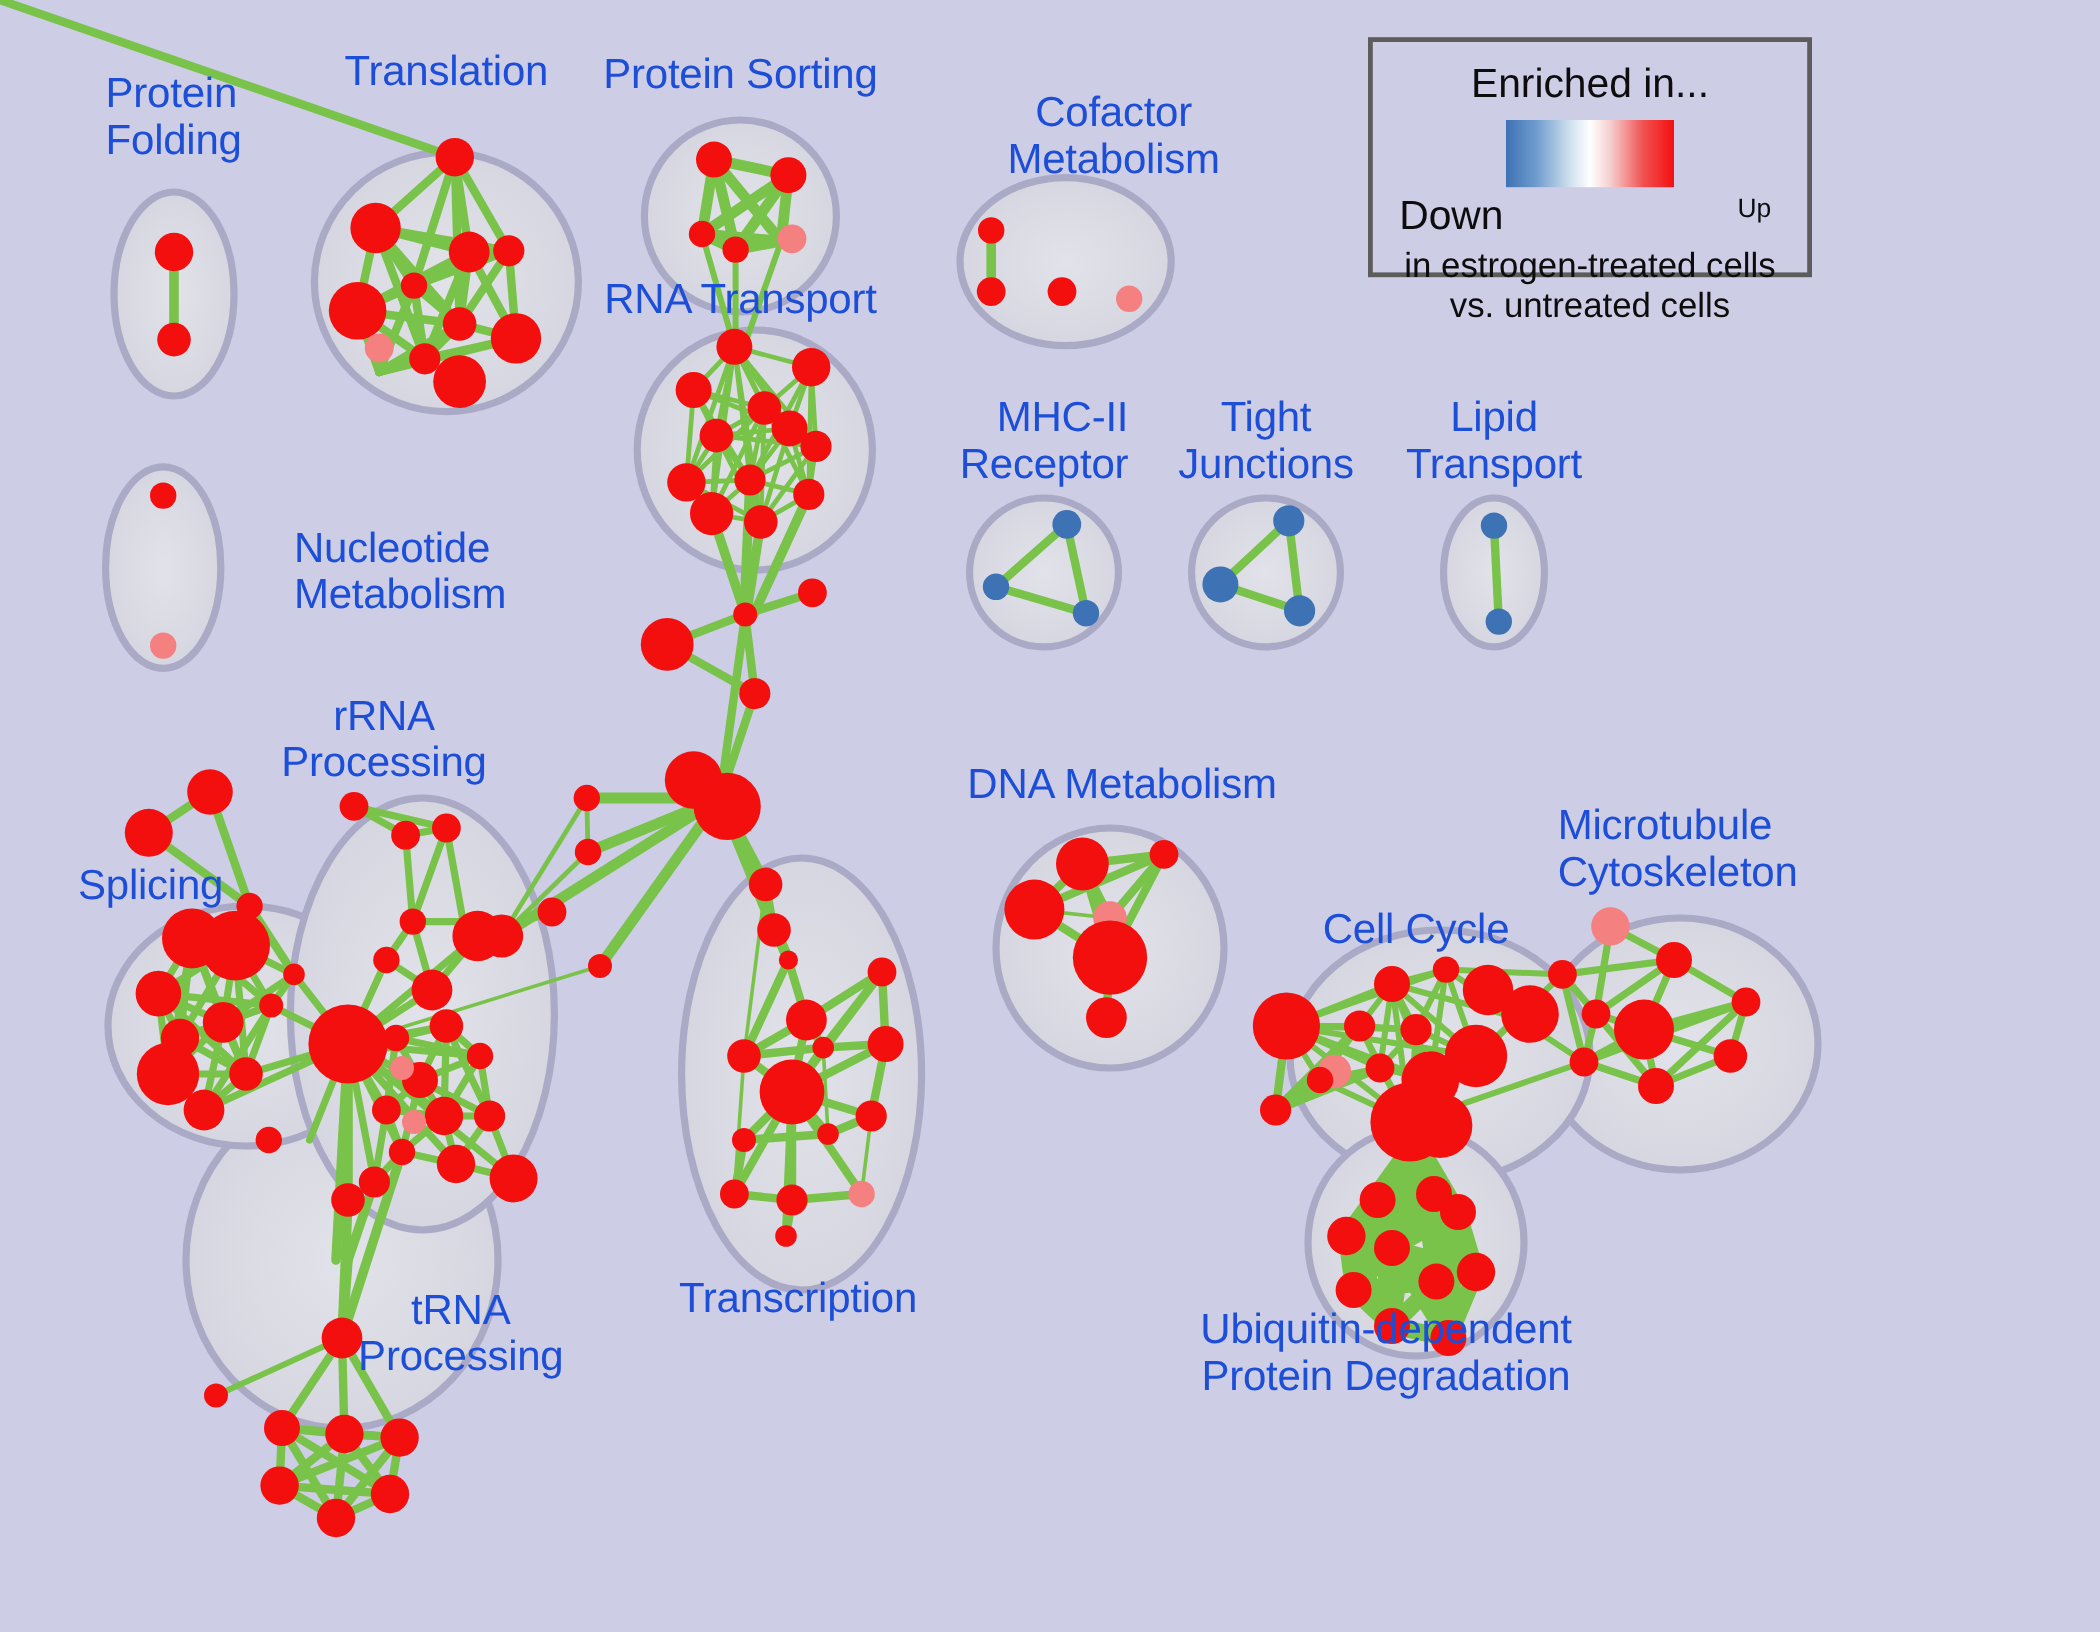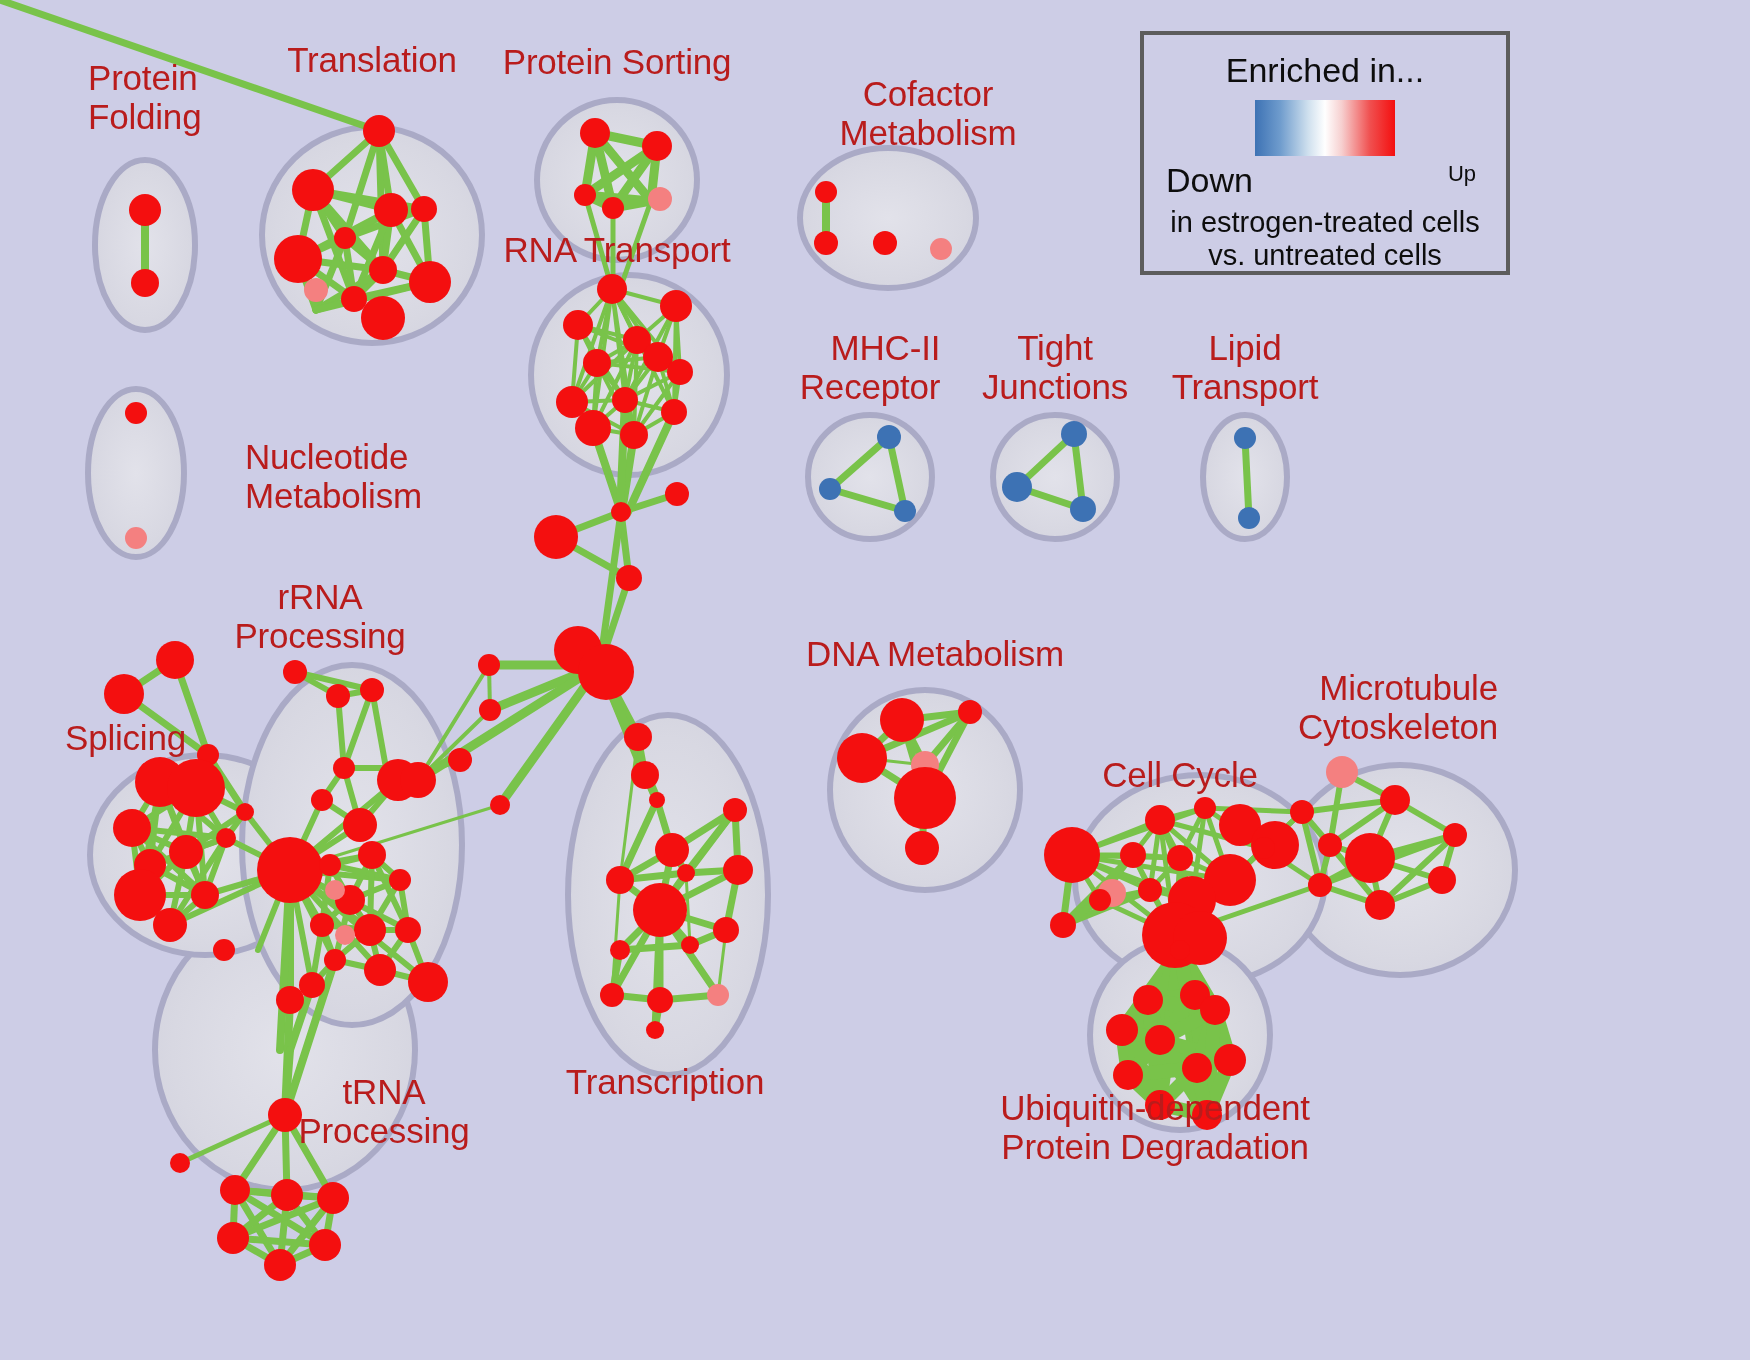--- a/index.html
+++ b/index.html
@@ -7,35 +7,35 @@
   #stage{
     position:relative;
     width:1750px;height:1360px;
     background:#cdcde6;
     font-family:"Liberation Sans", sans-serif;
     overflow:hidden;
   }
   #net{position:absolute;left:0;top:0;width:1750px;height:1360px;}
   .cl-label{
     position:absolute;
-    color:#b91c1c;
+    color:#1d4ed8;
     font-size:35px;
     line-height:1.12;
     font-family:"Liberation Sans", sans-serif;
     white-space:pre;
     letter-spacing:-0.2px;
   }
   .cl-label.ctr{text-align:center;transform:translateX(-50%);}
   .cl-label.lft{text-align:left;}
 
   
   #legend{
     position:absolute;
     left:1140px;top:31px;
-    width:370px;height:244px;
+    width:370px;height:200px;
     background:#cdcde6;
     border:4px solid #5c5c5c;
     box-sizing:border-box;
   }
   #legend-title{
     position:absolute;left:0;top:16px;width:100%;
     text-align:center;font-size:34px;color:#0d0d0d;
   }
   #legend-bar{
     position:absolute;left:50%;transform:translateX(-50%);
@@ -759,21 +759,21 @@
   <div class="cl-label ctr" style="left:1245px;top:328px;text-align:center;">Lipid
 Transport</div>
   <div class="cl-label ctr" style="left:320px;top:577px;text-align:center;">rRNA
 Processing</div>
   <div class="cl-label lft" style="left:65px;top:718px;">Splicing</div>
   <div class="cl-label ctr" style="left:384px;top:1072px;text-align:center;">tRNA
 Processing</div>
   <div class="cl-label ctr" style="left:665px;top:1062px;">Transcription</div>
   <div class="cl-label ctr" style="left:935px;top:634px;">DNA Metabolism</div>
   <div class="cl-label ctr" style="left:1180px;top:755px;">Cell Cycle</div>
-  <div class="cl-label ctr" style="left:1398px;top:668px;text-align:right;">Microtubule
+  <div class="cl-label ctr" style="left:1398px;top:668px;text-align:left;">Microtubule
 Cytoskeleton</div>
   <div class="cl-label ctr" style="left:1155px;top:1088px;text-align:center;">Ubiquitin-dependent
 Protein Degradation</div>
 
   <div id="legend">
     <div id="legend-title">Enriched in...</div>
     <div id="legend-bar"></div>
     <div id="legend-down">Down</div>
     <div id="legend-up">Up</div>
     <div id="legend-sub1">in estrogen-treated cells</div>

